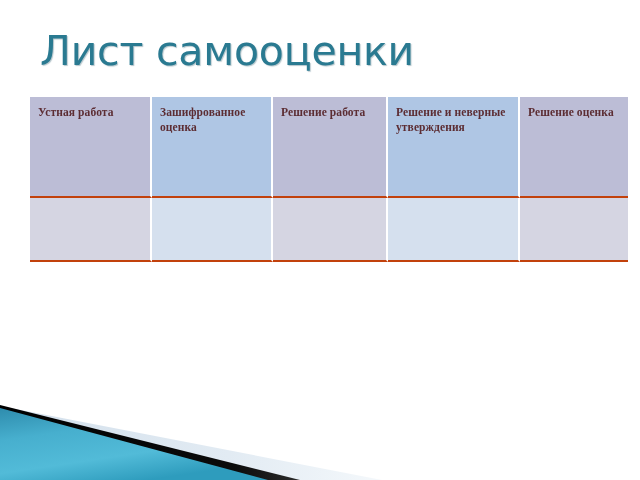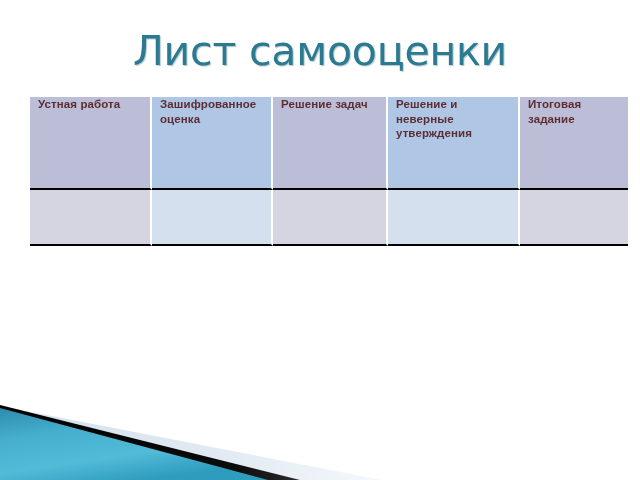--- a/index.html
+++ b/index.html
@@ -25,21 +25,21 @@
   }
 
   
   #slide-title {
     position: absolute;
     left: 40px;
     top: 22px;
     width: 560px;
     height: 62px;
     line-height: 58px;
-    text-align: center;
+    text-align: left;
     font-family: "DejaVu Sans", "Liberation Sans", sans-serif;
     font-size: 41px;
     font-weight: 400;
     color: #2a7a91;
     letter-spacing: -0.2px;
     text-shadow: 1px 1px 1px rgba(120,150,160,0.55);
     white-space: nowrap;
   }
 
   
@@ -47,23 +47,24 @@
     position: absolute;
     left: 30px;
     top: 97px;
     width: 598px;
     border-collapse: separate;
     border-spacing: 0;
     table-layout: fixed;
   }
   #assessment-table td {
     vertical-align: top;
-    padding: 0 7px 6px 8px;
+    padding: 8px 7px 6px 8px;
     border-right: 2px solid #ffffff;
-    border-bottom: 2px solid #000000;
+    border-bottom: 2px solid #c2410c;
+    font-family: Liberation Serif, serif;
   }
   #assessment-table td.last-col {
     border-right: none;
   }
 
   tr.header-row td {
     height: 85px;
     font-size: 11.5px;
     font-weight: bold;
     color: #5c2d33;
@@ -102,23 +103,23 @@
       <col style="width:122px">
       <col style="width:121px">
       <col style="width:115px">
       <col style="width:132px">
       <col style="width:108px">
     </colgroup>
     <tbody>
       <tr class="header-row">
         <td class="shade-a">Устная работа</td>
         <td class="shade-b">Зашифрованное оценка</td>
-        <td class="shade-a">Решение задач</td>
+        <td class="shade-a">Решение работа</td>
         <td class="shade-b">Решение и неверные утверждения</td>
-        <td class="shade-a last-col">Итоговая задание</td>
+        <td class="shade-a last-col">Решение оценка</td>
       </tr>
       <tr class="body-row">
         <td class="shade-a"></td>
         <td class="shade-b"></td>
         <td class="shade-a"></td>
         <td class="shade-b"></td>
         <td class="shade-a last-col"></td>
       </tr>
     </tbody>
   </table>

